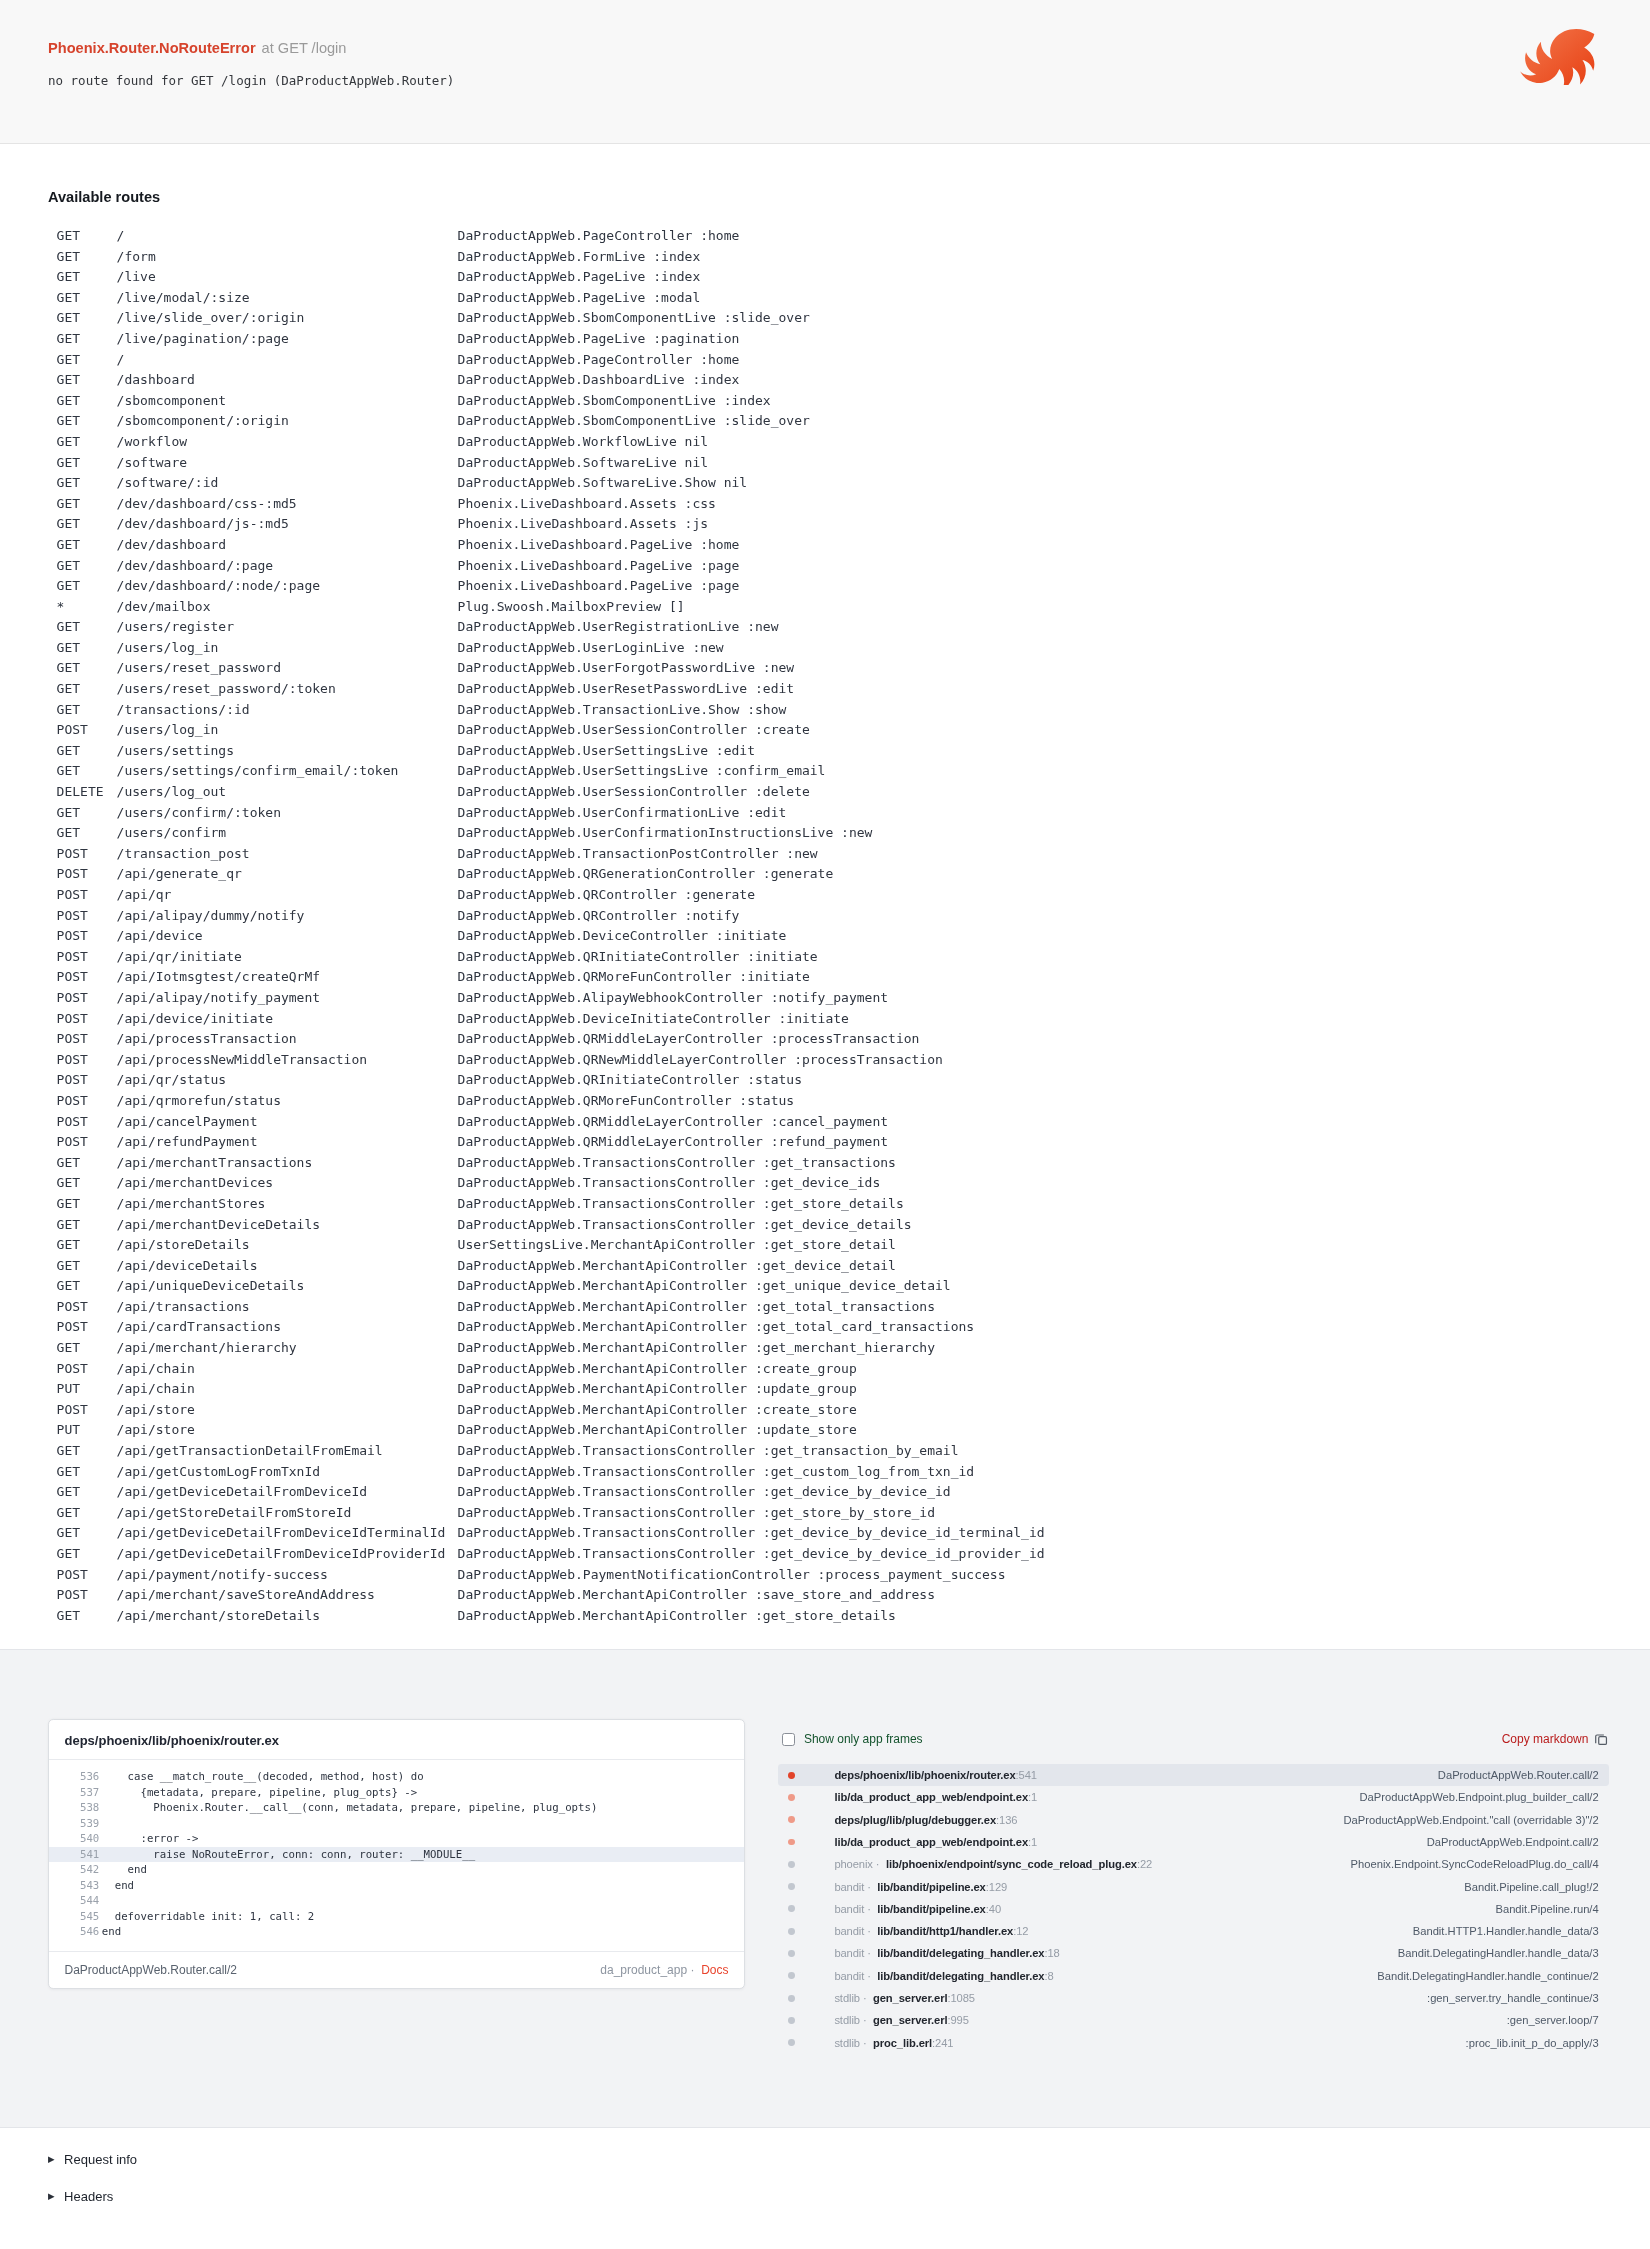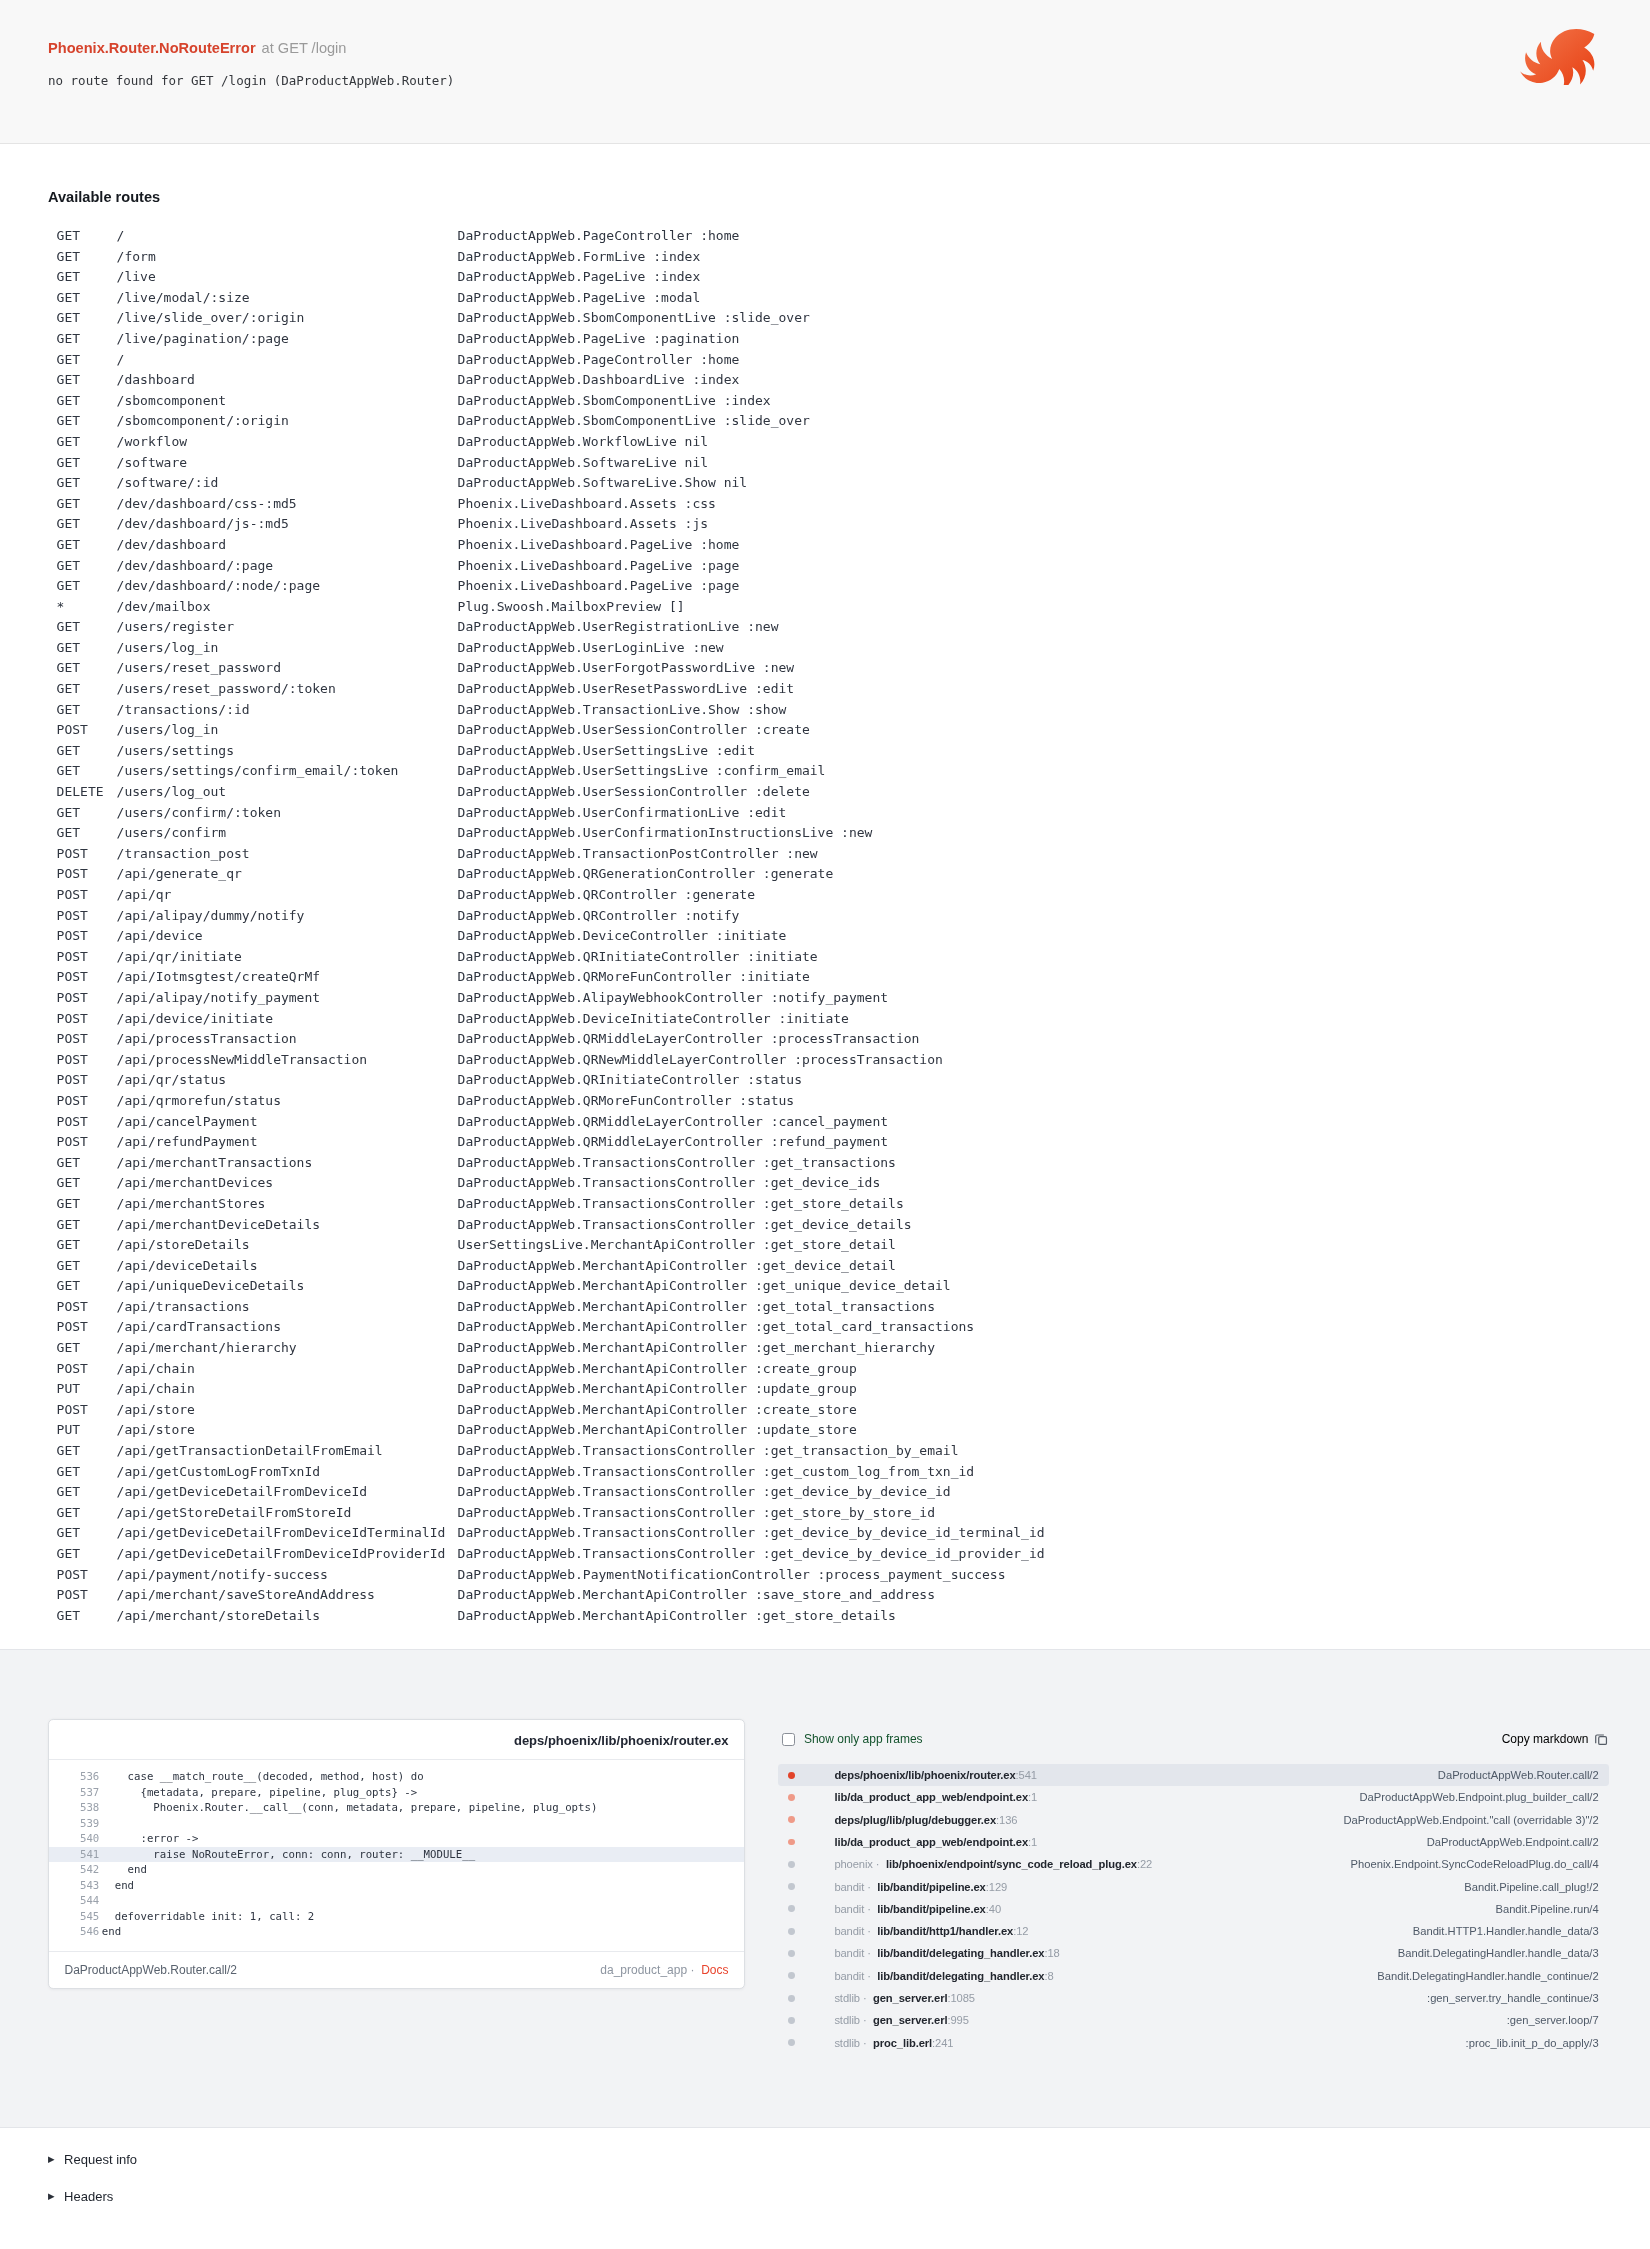--- a/index.html
+++ b/index.html
@@ -17,39 +17,39 @@
   
   .routes-section { padding:45px 48px 22.3px 48px; }
   .routes-title { font-size:14.6px; font-weight:bold; color:#15191f; height:18px; }
   .route-table { margin-top:19px; padding-left:8.6px; font-family:"DejaVu Sans Mono", monospace; font-size:13px; color:#2f3540; }
   .rr { display:flex; height:20.6px; line-height:20.6px; white-space:pre; }
   .rr-m { width:60px; flex:none; }
   .rr-p { width:341px; flex:none; }
   .rr-h { flex:1; }
 
   
-  .debug-band { height:479px; background:#f2f3f5; border-top:0.9px solid #e3e5e9; border-bottom:0.9px solid #e3e5e9; padding:69px 41px 0 48px; display:flex; align-items:flex-start; gap:33px;text-align:right; }
+  .debug-band { height:479px; background:#f2f3f5; border-top:0.9px solid #e3e5e9; border-bottom:0.9px solid #e3e5e9; padding:69px 41px 0 48px; display:flex; align-items:flex-start; gap:33px; }
 
   .code-card { width:697px; flex:none; background:#ffffff; border:0.9px solid #dcdfe3; border-radius:5.2px; box-shadow:0 0.9px 2.6px rgba(20,24,33,.05); overflow:hidden; }
   .cc-header { padding:13px 15.5px 11.2px 15.5px; font-size:13px; font-weight:bold; color:#222733; border-bottom:0.9px solid #e8eaee; }
   .cc-code { padding:9.5px 0 11.2px 0; font-family:"DejaVu Sans Mono", monospace; font-size:10.7px; line-height:15.5px; color:#2d3440; }
   .cl { display:flex; min-height:15.5px; }
   .cl.hl { background:var(--highlight,#e9edf4); }
   .ln { width:40px; flex:none; padding-left:31px; color:#9aa1ab; }
   .ct { white-space:pre; }
   .cc-footer { display:flex; justify-content:space-between; align-items:center; padding:11.2px 15.5px; border-top:0.9px solid #e8eaee; font-size:12px; }
   .cc-fn { color:#59626e; }
   .cc-right { color:#8d95a0; }
   .cc-right .docs { color:var(--docs,#e8432c); text-decoration:none; cursor:pointer; margin-left:3.4px; }
 
   .stack { flex:1; min-width:0; }
   .stack-header { display:flex; justify-content:space-between; align-items:center; height:17px; margin:12px 0 16.3px 0; }
   .filter { display:flex; align-items:center; gap:8.6px; font-size:12px; color:#14532d; cursor:pointer; padding-left:4.3px; }
   .checkbox { width:13px; height:13px; background:#ffffff; border:0.9px solid #8a8f98; border-radius:2.6px; flex:none; }
-  .copybtn { display:flex; align-items:center; gap:6px; font-size:12px; color:#000000; cursor:pointer; }
+  .copybtn { display:flex; align-items:center; gap:6px; font-size:12px; color:#b91c1c; cursor:pointer; }
   .copybtn svg { width:14.6px; height:14.6px; stroke:#555c66; fill:none; stroke-width:1.4; }
   .frame { display:flex; align-items:center; height:22.3px; padding:0 10.3px 0 10.3px; border-radius:3.4px; font-size:11.2px; white-space:nowrap;gap:28px; }
   .frame.sel { background:#e3e6ec; }
   .dot { width:6.9px; height:6.9px; border-radius:50%; margin-right:11.2px; flex:none; }
   .dot.red { background:var(--dot-red,#e2432a); }
   .dot.salmon { background:var(--dot-salmon,#ef9a88); }
   .dot.gray { background:var(--dot-gray,#c2c7cf); }
   .f-pkg { color:#959ca6; font-weight:normal; margin-right:3.4px; }
   .f-file { color:#22262e; font-weight:bold; letter-spacing:-0.1px; }
   .f-line { color:#959ca6; font-weight:normal; }

